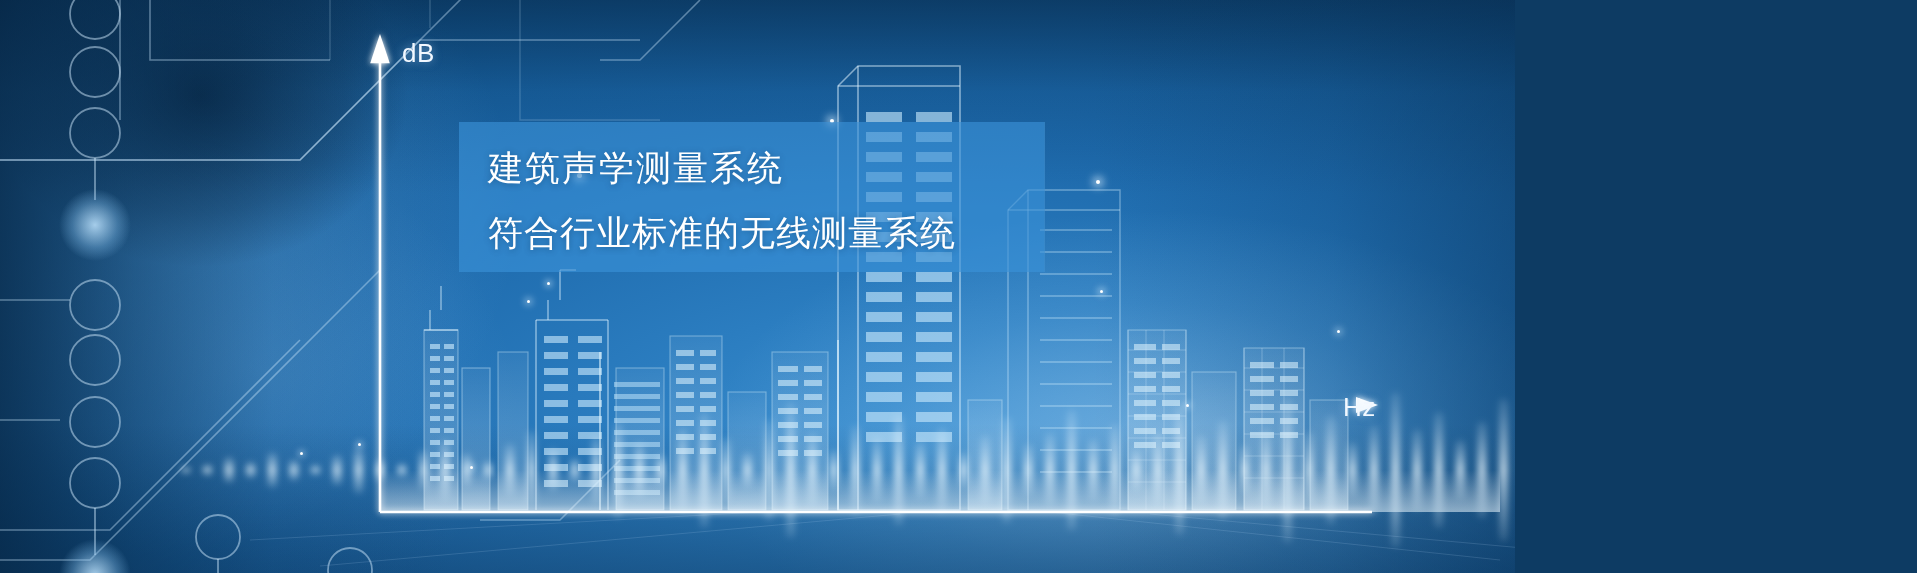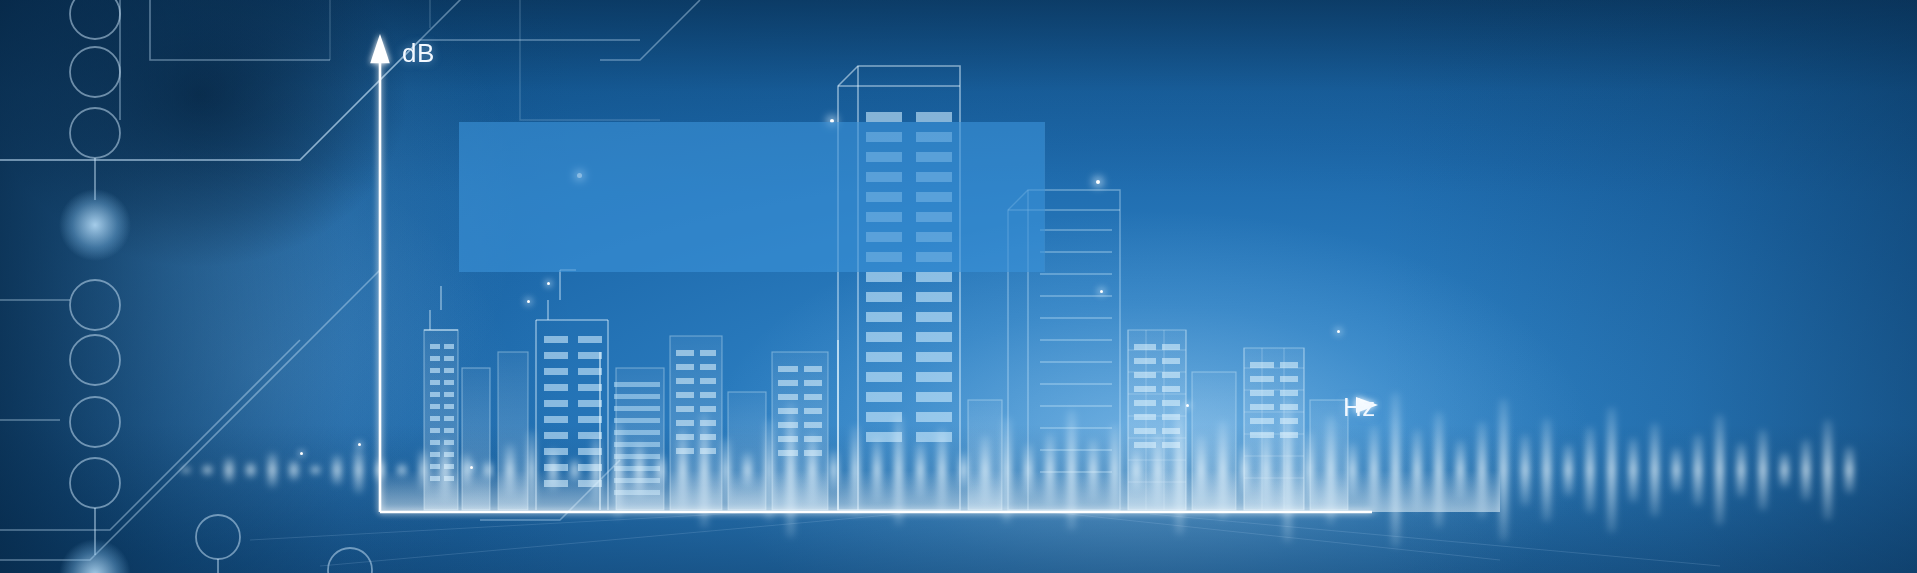--- a/index.html
+++ b/index.html
@@ -1,19 +1,19 @@
 <!DOCTYPE html>
 <html><head>
 <meta charset="utf-8">
 <title>Banner</title>
 <style>
   html,body{margin:0;padding:0;background:#0d3b63;}
   *{box-sizing:border-box;}
   #stage{
-    position:relative;width:1917px;height:573px;overflow:hidden;
+    position:relative;width:1515px;height:573px;overflow:hidden;
     font-family:"Liberation Sans","DejaVu Sans",sans-serif;
     background:#4d7c0f;
   }
   
   .bg-base{
     position:absolute;inset:0;
     background:
       radial-gradient(120% 140% at 62% 78%, #3b8fd0 0%, #2b7dc0 18%, #1d69ab 38%, #145b98 58%, #0f4d85 78%, #0b3e6f 100%);
   }
   .bg-vign{
@@ -501,14 +501,18 @@
   <div class="sparkle" style="left:1100px;top:290px;width:3px;height:3px;box-shadow:0 0 7px 2px rgba(220,240,255,.7);"></div>
   <div class="sparkle" style="left:527px;top:300px;width:3px;height:3px;box-shadow:0 0 7px 2px rgba(215,238,255,.65);"></div>
   <div class="sparkle" style="left:547px;top:282px;width:3px;height:3px;box-shadow:0 0 6px 2px rgba(215,238,255,.6);"></div>
   <div class="sparkle" style="left:470px;top:466px;width:3px;height:3px;box-shadow:0 0 7px 2px rgba(215,238,255,.65);"></div>
   <div class="sparkle" style="left:1337px;top:330px;width:3px;height:3px;box-shadow:0 0 7px 2px rgba(215,238,255,.6);"></div>
   <div class="sparkle" style="left:1186px;top:404px;width:3px;height:3px;box-shadow:0 0 6px 2px rgba(215,238,255,.55);"></div>
   <div class="sparkle" style="left:300px;top:452px;width:3px;height:3px;box-shadow:0 0 6px 2px rgba(215,238,255,.5);"></div>
   <div class="sparkle" style="left:358px;top:443px;width:3px;height:3px;box-shadow:0 0 6px 2px rgba(215,238,255,.5);"></div>
 
   <div id="banner"></div>
+  <div id="headline-wrap">
+    <div class="headline l1">建筑声学测量系统</div>
+    <div class="headline l2">符合行业标准的无线测量系统</div>
+  </div>
 
 </div>
 
 </body></html>

